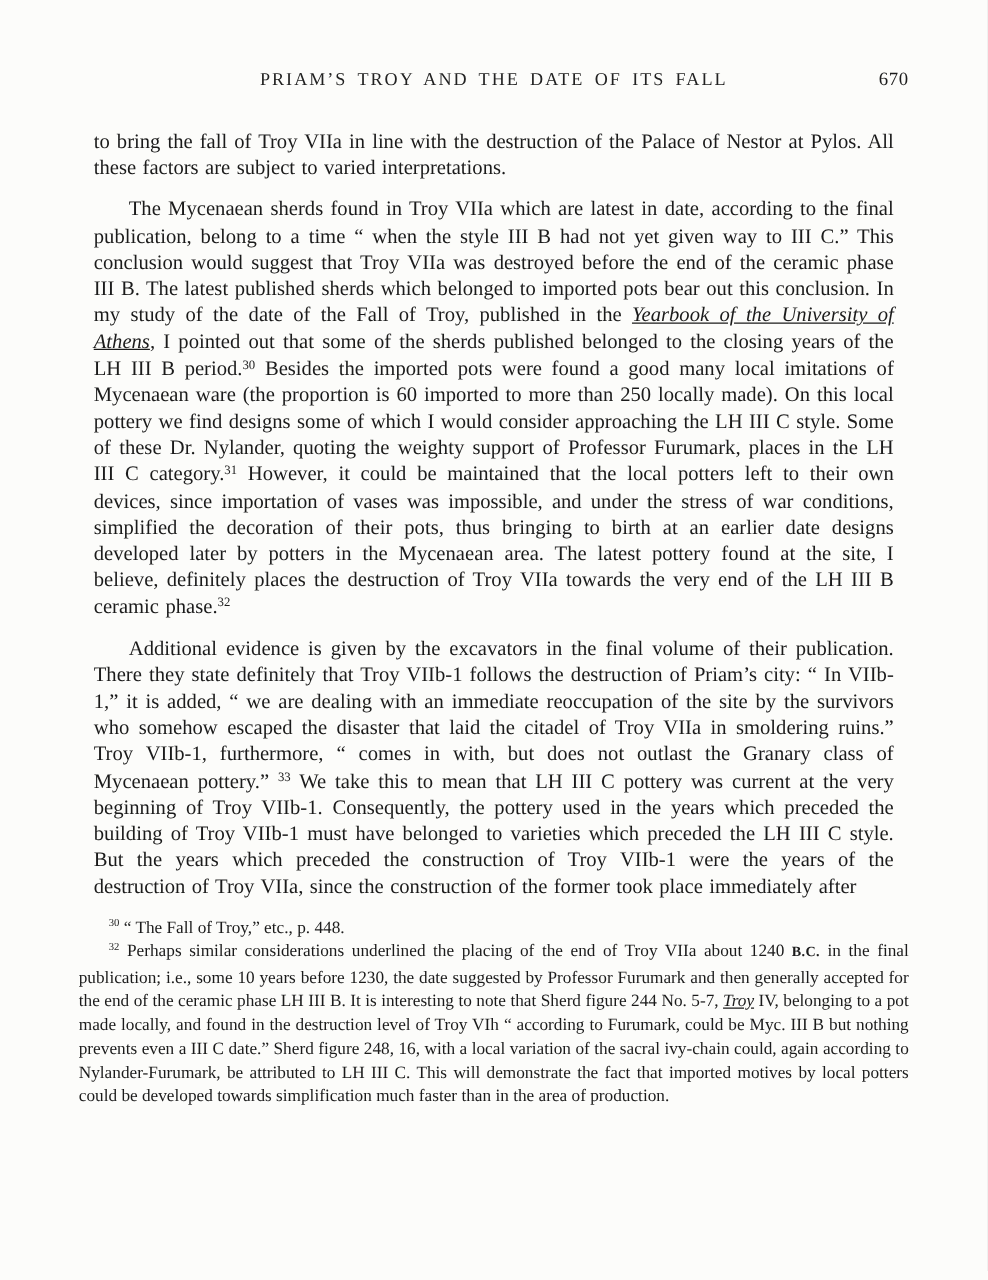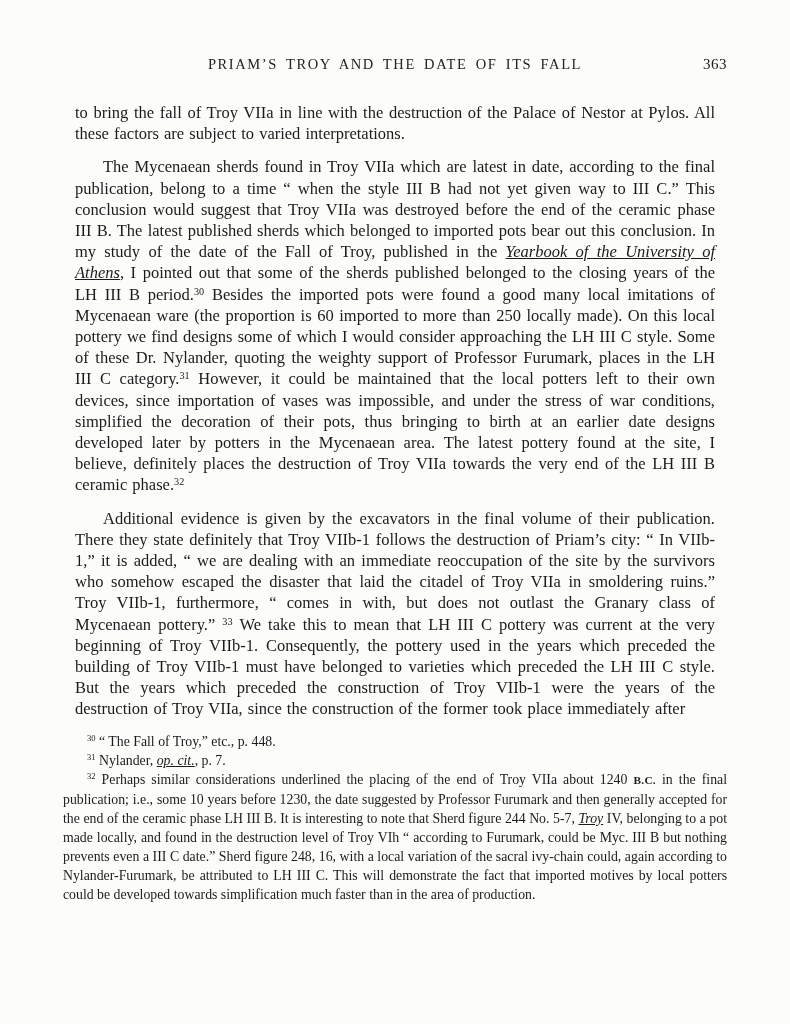--- a/index.html
+++ b/index.html
@@ -66,25 +66,24 @@
   }
   .it { font-style: italic; text-decoration: underline; }
   .sc { font-size: 0.82em; letter-spacing: 0.3px; font-weight: bold; }
 </style>
 </head>
 <body>
 
 <div class="page">
   <div class="page-header">
     <span class="running-title">PRIAM’S TROY AND THE DATE OF ITS FALL</span>
-    <span class="page-number">363</span>
+    <span class="page-number">670</span>
   </div>
   <div class="body-text">
       <p class="para">to bring the fall of Troy VIIa in line with the destruction of the Palace of Nestor at Pylos.  All these factors are subject to varied interpretations.</p>
       <p class="para indent">The Mycenaean sherds found in Troy VIIa which are latest in date, according to the final publication, belong to a time “ when the style III B had not yet given way to III C.”  This conclusion would suggest that Troy VIIa was destroyed before the end of the ceramic phase III B.  The latest published sherds which belonged to imported pots bear out this conclusion.  In my study of the date of the Fall of Troy, published in the <span class="it">Yearbook of the University of Athens</span>, I pointed out that some of the sherds published belonged to the closing years of the LH III B period.<sup class="fnmark">30</sup>  Besides the imported pots were found a good many local imitations of Mycenaean ware (the proportion is 60 imported to more than 250 locally made).  On this local pottery we find designs some of which I would consider approaching the LH III C style.  Some of these Dr. Nylander, quoting the weighty support of Professor Furumark, places in the LH III C category.<sup class="fnmark">31</sup>  However, it could be maintained that the local potters left to their own devices, since importation of vases was impossible, and under the stress of war conditions, simplified the decoration of their pots, thus bringing to birth at an earlier date designs developed later by potters in the Mycenaean area.  The latest pottery found at the site, I believe, definitely places the destruction of Troy VIIa towards the very end of the LH III B ceramic phase.<sup class="fnmark">32</sup></p>
       <p class="para indent">Additional evidence is given by the excavators in the final volume of their publication.  There they state definitely that Troy VIIb-1 follows the destruction of Priam’s city: “ In VIIb-1,” it is added, “ we are dealing with an immediate reoccupation of the site by the survivors who somehow escaped the disaster that laid the citadel of Troy VIIa in smoldering ruins.”  Troy VIIb-1, furthermore, “ comes in with, but does not outlast the Granary class of Mycenaean pottery.” <sup class="fnmark">33</sup>  We take this to mean that LH III C pottery was current at the very beginning of Troy VIIb-1. Consequently, the pottery used in the years which preceded the building of Troy VIIb-1 must have belonged to varieties which preceded the LH III C style.  But the years which preceded the construction of Troy VIIb-1 were the years of the destruction of Troy VIIa, since the construction of the former took place immediately after</p>
     </div>
   <div class="footnotes">
       <p class="para indent"><sup class="fnmark">30</sup> “ The Fall of Troy,” etc., p. 448.</p>
-      <p class="para indent"><sup class="fnmark">31</sup> Nylander, <span class="it">op. cit.</span>, p. 7.</p>
       <p class="para indent"><sup class="fnmark">32</sup> Perhaps similar considerations underlined the placing of the end of Troy VIIa about 1240 <span class="sc">B.C.</span> in the final publication; i.e., some 10 years before 1230, the date suggested by Professor Furumark and then generally accepted for the end of the ceramic phase LH III B.  It is interesting to note that Sherd figure 244 No. 5-7, <span class="it">Troy</span> IV, belonging to a pot made locally, and found in the destruction level of Troy VIh “ according to Furumark, could be Myc. III B but nothing prevents even a III C date.”  Sherd figure 248, 16, with a local variation of the sacral ivy-chain could, again according to Nylander-Furumark, be attributed to LH III C.  This will demonstrate the fact that imported motives by local potters could be developed towards simplification much faster than in the area of production.</p>
     </div>
 </div>
 
 </body></html>

